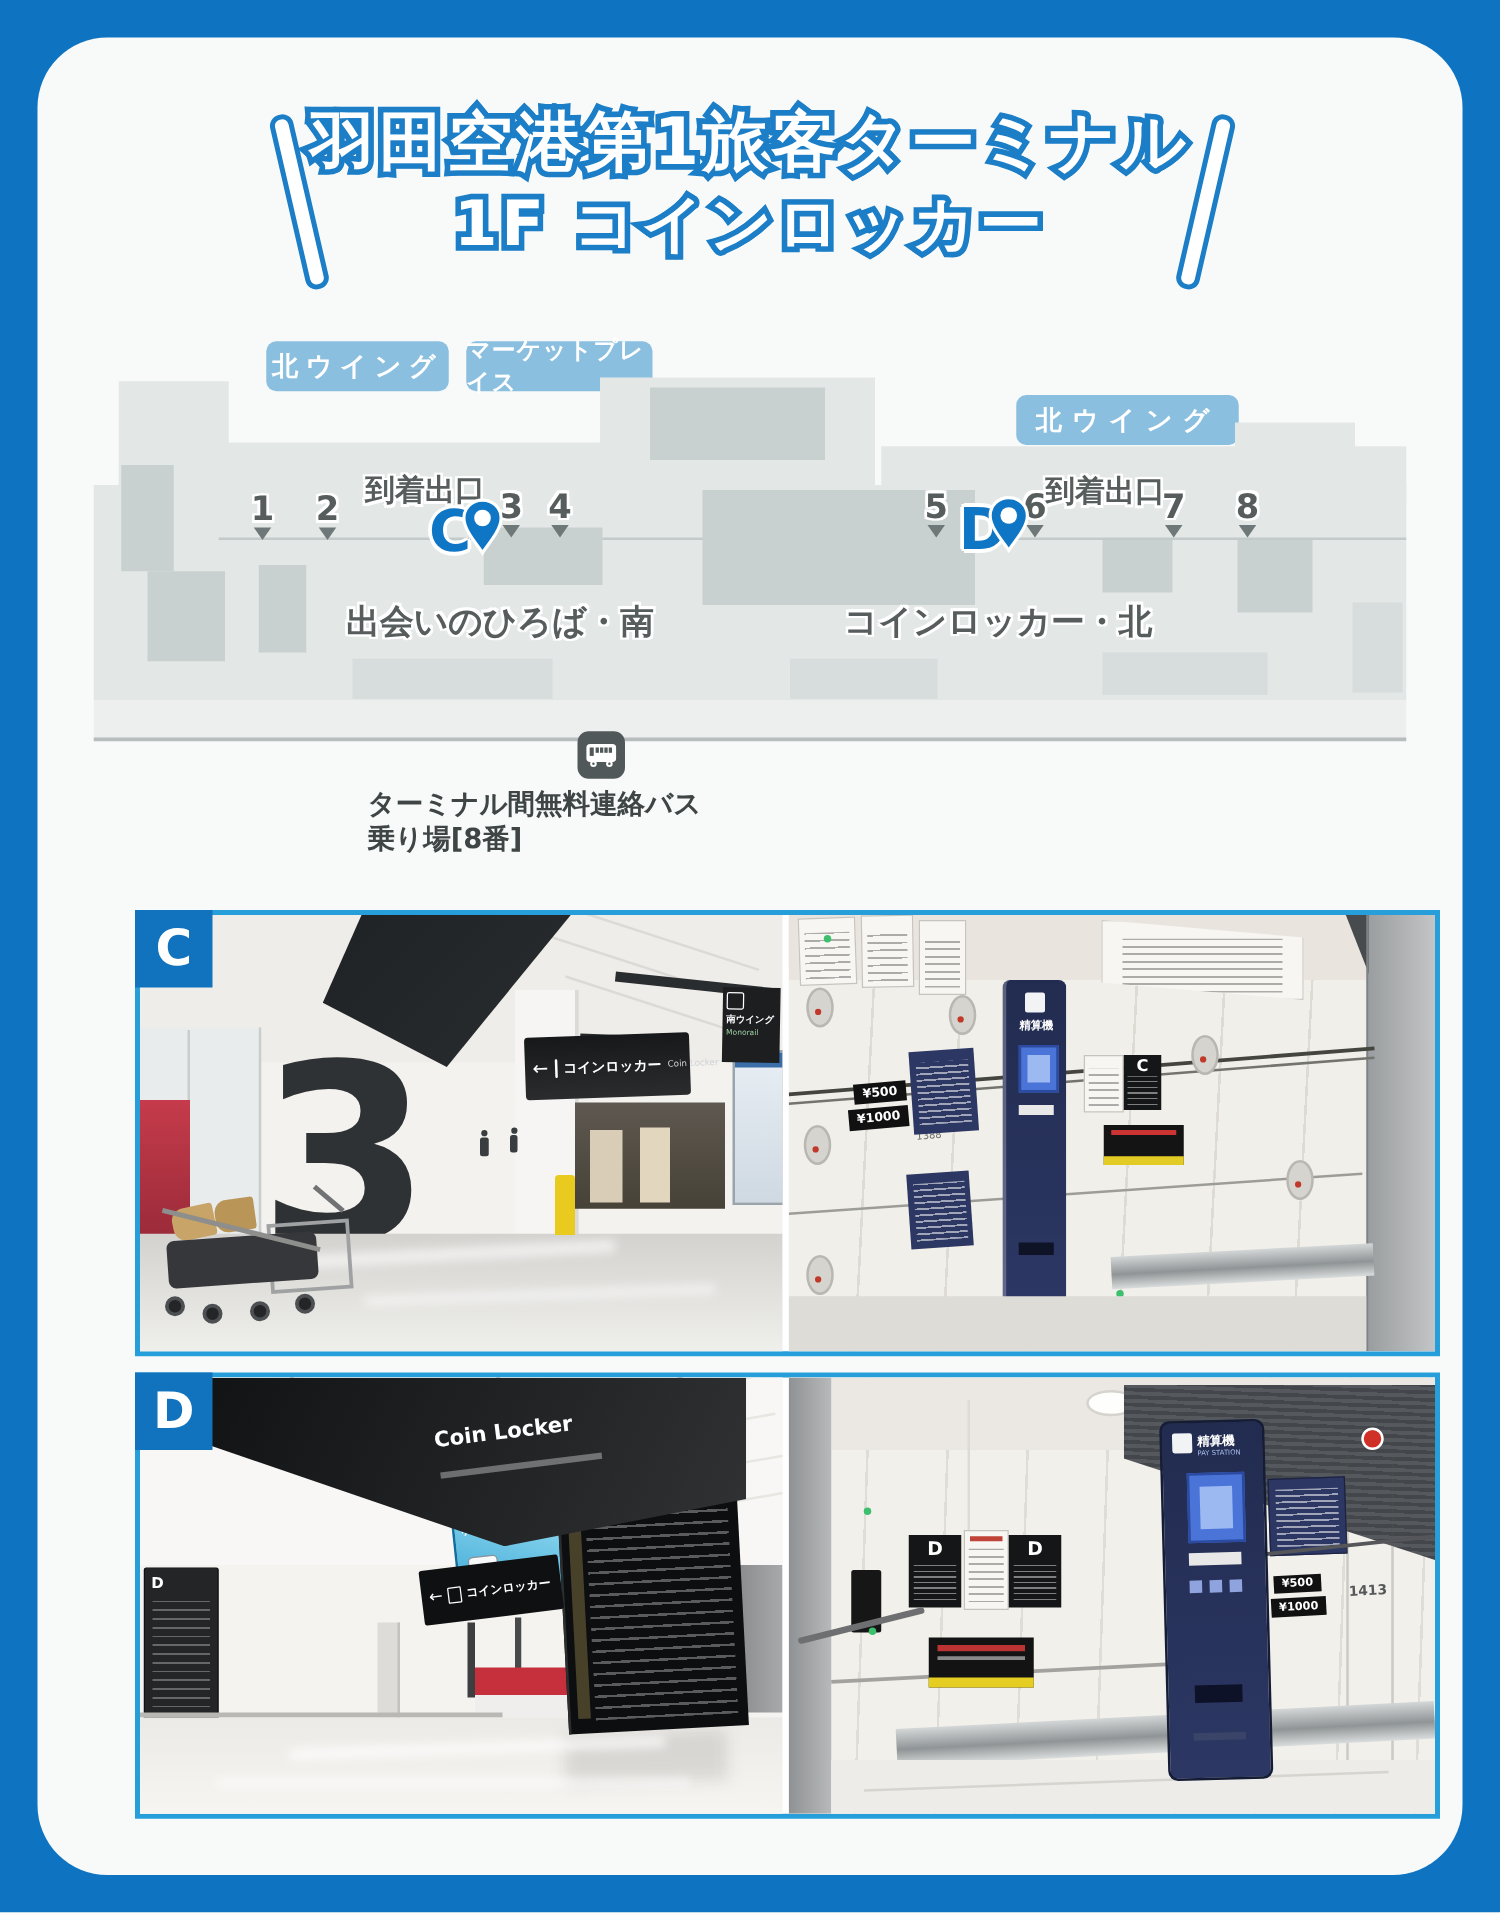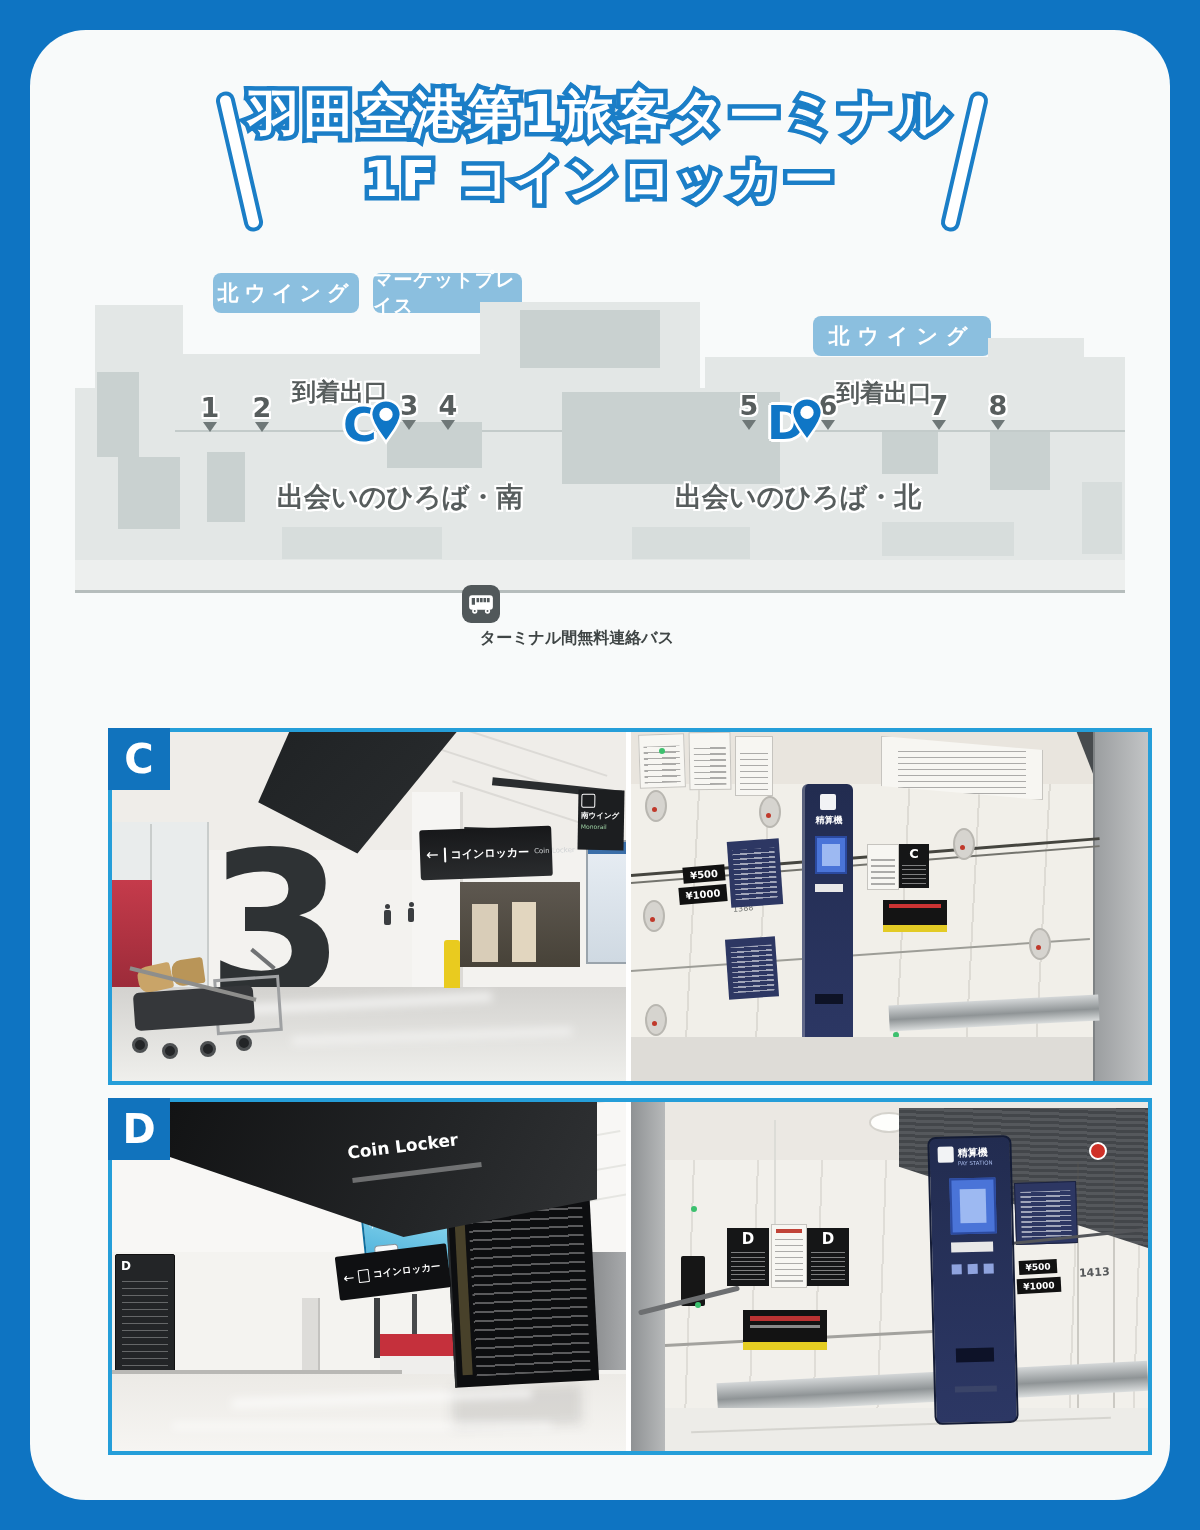--- a/index.html
+++ b/index.html
@@ -36,21 +36,21 @@
   .exitnum{position:absolute;width:40px;text-align:center;font-size:27px;font-weight:700;color:#575d5d;}
   .tri{position:absolute;width:0;height:0;border-left:7px solid transparent;
        border-right:7px solid transparent;border-top:10px solid #6f7878;}
   .pinletter{position:absolute;font-size:46px;font-weight:900;color:#0f76c6;line-height:1;
        text-shadow:3px 0 0 #fff,-3px 0 0 #fff,0 3px 0 #fff,0 -3px 0 #fff,
        2px 2px 0 #fff,-2px 2px 0 #fff,2px -2px 0 #fff,-2px -2px 0 #fff;}
 
   
   .busicon{position:absolute;left:462px;top:585px;width:38px;height:38px;background:#51585a;border-radius:9px;
            display:flex;align-items:center;justify-content:center;}
-  .bustext{position:absolute;left:294px;width:380px;text-align:right;font-weight:700;color:#3f4545;font-size:16px;}
+  .bustext{position:absolute;left:294px;width:380px;text-align:left;font-weight:700;color:#3f4545;font-size:22px;}
 
   
   .frame{position:absolute;left:78px;width:1044px;height:357px;background:#fff;border:4px solid #259ed9;box-sizing:border-box;}
   .sec-label{position:absolute;left:-4px;top:-4px;width:62px;height:62px;background:#1173bd;color:#fff;
              font-size:40px;font-weight:700;display:flex;align-items:center;justify-content:center;z-index:30;}
   .photo{position:absolute;top:0;height:349px;overflow:hidden;background:#f2f1ee;}
   .paper{position:absolute;background:#f7f6f2;border:1px solid #c6c4bf;}
   .paper::after{content:"";position:absolute;inset:22% 10% 8% 10%;
     background:repeating-linear-gradient(0deg,rgba(80,80,80,.45) 0 1.5px,transparent 1.5px 6px);}
   .navy{position:absolute;background:#2d3763;}
@@ -152,38 +152,39 @@
       <path d="M12 1.2C6.6 1.2 2.6 5.2 2.6 10.3c0 6.2 7 13.6 9.4 17.5 2.4-3.9 9.4-11.3 9.4-17.5C21.4 5.2 17.4 1.2 12 1.2z" fill="#0f76c6" stroke="#ffffff" stroke-width="1.6"></path>
       <circle cx="12" cy="10.2" r="4.2" fill="#ffffff"></circle>
     </svg>
     <div class="pinletter" style="left:688px;top:128px;width:46px;text-align:center;">D</div>
     <svg class="abs" style="left:713px;top:124px;" width="38" height="48" viewBox="0 0 24 30">
       <path d="M12 1.2C6.6 1.2 2.6 5.2 2.6 10.3c0 6.2 7 13.6 9.4 17.5 2.4-3.9 9.4-11.3 9.4-17.5C21.4 5.2 17.4 1.2 12 1.2z" fill="#0f76c6" stroke="#ffffff" stroke-width="1.6"></path>
       <circle cx="12" cy="10.2" r="4.2" fill="#ffffff"></circle>
     </svg>
 
     <div class="maplabel halo txt" style="left:202px;top:207px;width:240px;font-size:27px;font-family:Liberation Mono, monospace;">出会いのひろば・南</div>
-    <div class="maplabel halo txt" style="left:600px;top:207px;width:240px;font-size:27px;">出会いのひろば・北</div>
+    <div class="maplabel halo txt" style="left:600px;top:207px;width:240px;font-size:27px;">コインロッカー・北</div>
   </div>
 
   <div class="busicon" style="left:432px;top:555px;">
     <svg width="30" height="30" viewBox="0 0 24 24">
       <rect x="2.5" y="5" width="19" height="11.5" rx="2.4" fill="#ffffff"></rect>
       <rect x="4.6" y="7.2" width="2.6" height="5.4" fill="#51585a"></rect>
       <rect x="8.4" y="7.2" width="2.1" height="3.4" fill="#51585a"></rect>
       <rect x="11.2" y="7.2" width="2.1" height="3.4" fill="#51585a"></rect>
       <rect x="14" y="7.2" width="2.1" height="3.4" fill="#51585a"></rect>
       <rect x="16.8" y="7.2" width="2.1" height="3.4" fill="#51585a"></rect>
       <circle cx="7" cy="17.6" r="2.1" fill="#ffffff"></circle>
       <circle cx="7" cy="17.6" r="0.8" fill="#51585a"></circle>
       <circle cx="17.2" cy="17.6" r="2.1" fill="#ffffff"></circle>
       <circle cx="17.2" cy="17.6" r="0.8" fill="#51585a"></circle>
     </svg>
   </div>
   <div class="bustext txt" style="left:264px;top:598px;">ターミナル間無料連絡バス</div>
+  <div class="bustext txt" style="left:264px;top:626px;">乗り場[8番]</div>
 
   <div class="frame" style="top:698px;">
     <div class="sec-label">C</div>
 
     <div class="photo" style="left:0;width:514px;background:#f3f2ef;">
       <div class="abs" style="left:0;top:0;width:514px;height:118px;background:#efede9;"></div>
       <div class="abs" style="left:300px;top:12px;width:200px;height:2px;background:#dcdad6;transform:rotate(18deg);"></div>
       <div class="abs" style="left:318px;top:44px;width:190px;height:2px;background:#dcdad6;transform:rotate(18deg);"></div>
       <div class="abs" style="left:336px;top:76px;width:180px;height:2px;background:#dcdad6;transform:rotate(18deg);"></div>
       <div class="abs" style="left:140px;top:0;width:310px;height:135px;clip-path:polygon(12% 0,66% 0,34% 90%,2% 52%);background:linear-gradient(135deg,#1f2224,#2e3133);"></div>

